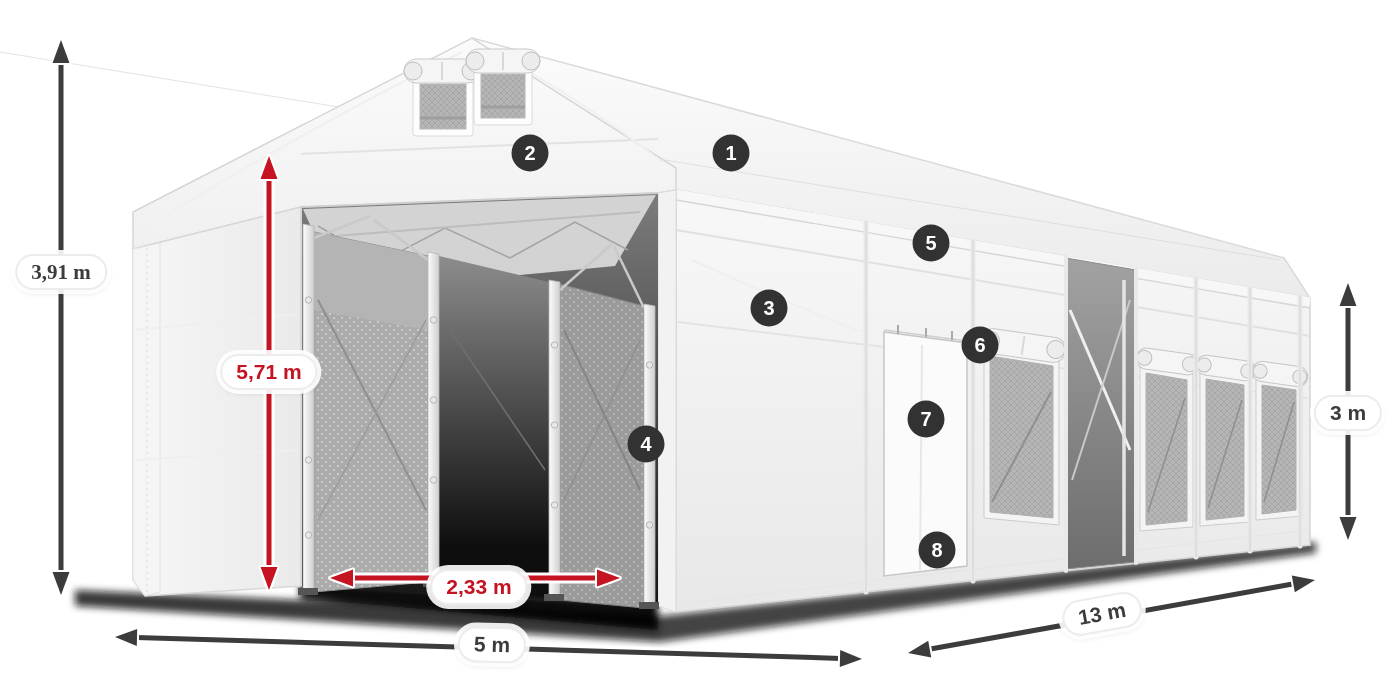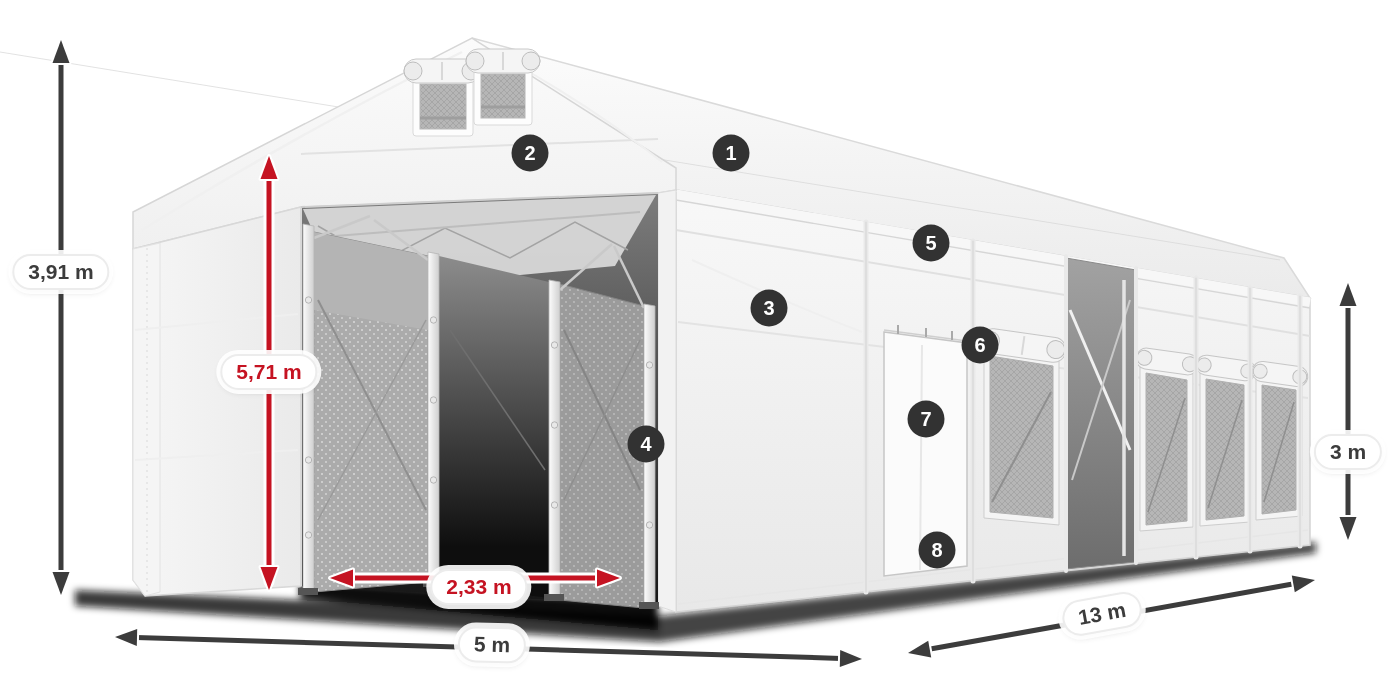--- a/index.html
+++ b/index.html
@@ -320,26 +320,26 @@
       <polygon class="head" points="1315,580 1294.8,592.3 1291.8,575.5"></polygon>
     </g>
     <g class="arrow dark">
       <line class="halo" x1="1348" y1="293" x2="1348" y2="530"></line>
       <line class="core" x1="1348" y1="302" x2="1348" y2="521"></line>
       <polygon class="head" points="1348,283 1339.5,306 1356.5,306"></polygon>
       <polygon class="head" points="1348,540 1339.5,517 1356.5,517"></polygon>
     </g>
   </svg>
 
-  <div class="dim-label" style="left:61px;top:272px;">3,91 m</div>
+  <div class="dim-label" style="left:61px;top:272px;font-family:Liberation Serif, serif;">3,91 m</div>
   <div class="dim-label red" style="left:269px;top:372px;">5,71 m</div>
   <div class="dim-label red" style="left:479px;top:579px;margin-top:8px;">2,33 m</div>
   <div class="dim-label rot-5m" style="left:492px;top:645px;">5 m</div>
   <div class="dim-label rot-13m" style="left:1102px;top:614px;">13 m</div>
-  <div class="dim-label" style="left:1348px;top:413px;margin-top:39px;">3 m</div>
+  <div class="dim-label" style="left:1348px;top:413px;">3 m</div>
 
   <div class="callout" style="left:731px;top:153px;">1</div>
   <div class="callout" style="left:530px;top:153px;">2</div>
   <div class="callout" style="left:769px;top:308px;">3</div>
   <div class="callout" style="left:646px;top:444px;">4</div>
   <div class="callout" style="left:931px;top:243px;">5</div>
   <div class="callout" style="left:980px;top:345px;">6</div>
   <div class="callout" style="left:926px;top:419px;">7</div>
   <div class="callout" style="left:937px;top:550px;">8</div>
 

